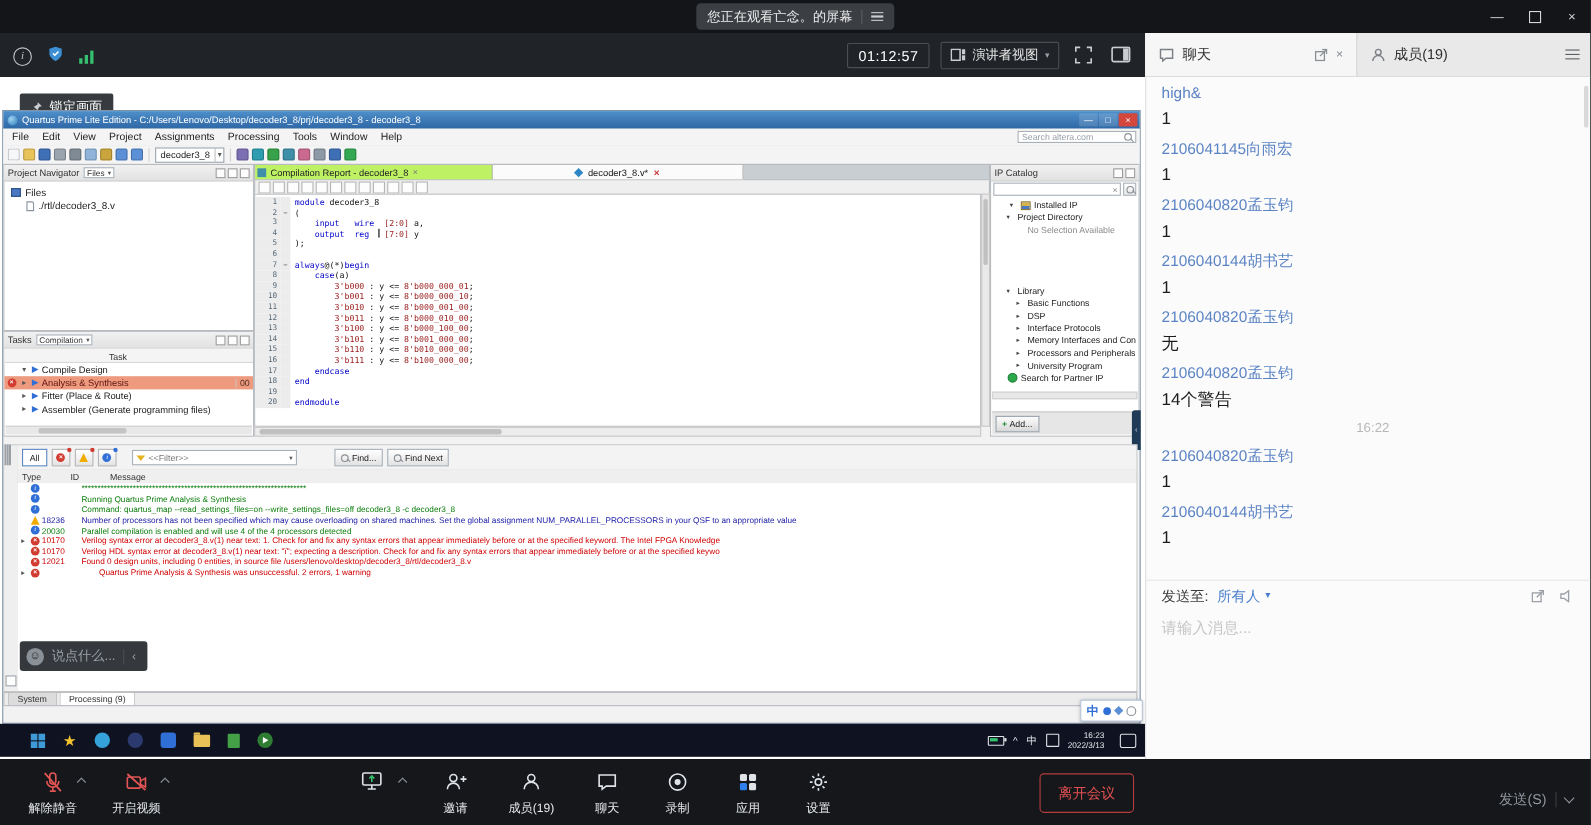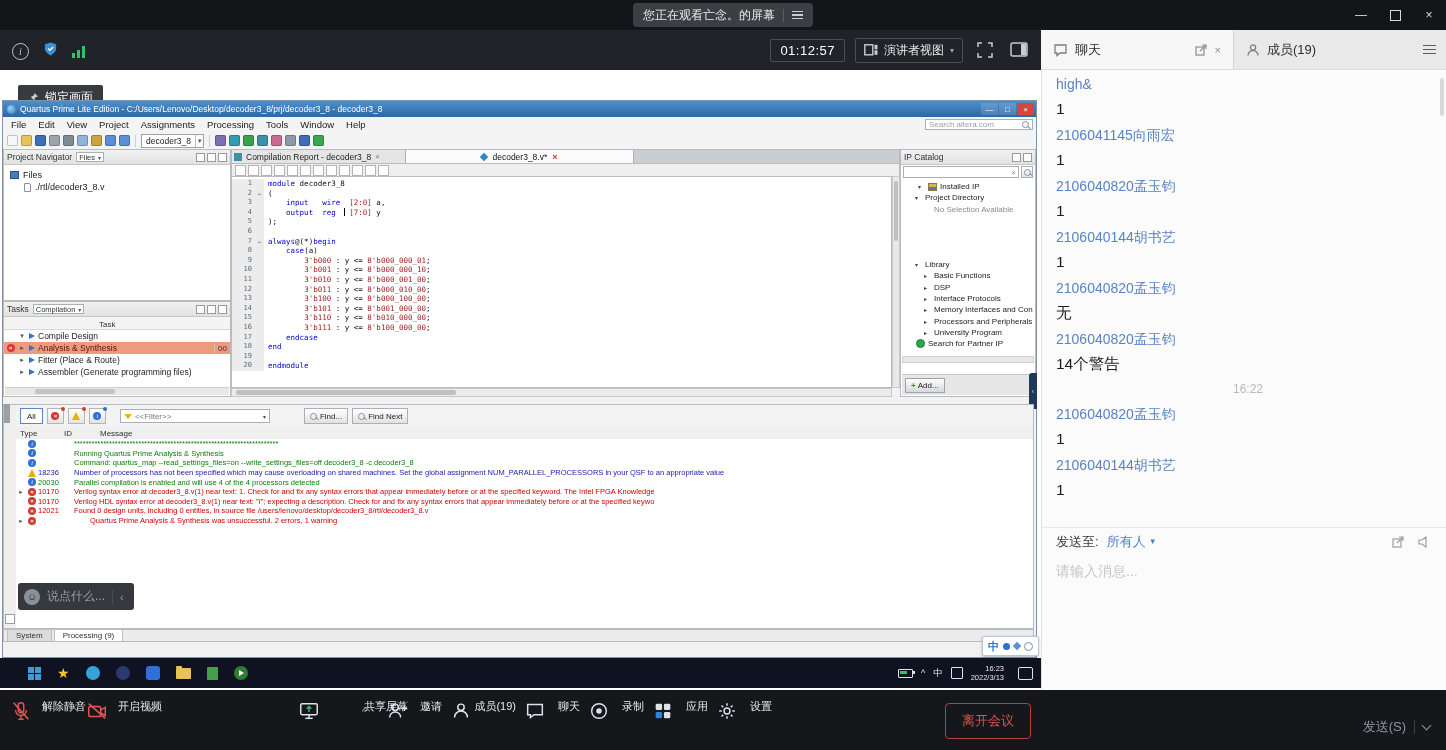--- a/index.html
+++ b/index.html
@@ -74,21 +74,21 @@
   .terr{width:8px;height:8px;border-radius:50%;background:#d23b30;color:#fff;font-size:6px;font-weight:bold;display:flex;align-items:center;justify-content:center;flex:none}
   .tstat{width:9px;flex:none;display:flex;justify-content:center}
   .texp{width:8px;color:#555;font-size:7px;text-align:center;flex:none}
   .tplay{width:0;height:0;border-top:3.5px solid transparent;border-bottom:3.5px solid transparent;border-left:6px solid #2f6fd6;flex:none}
   .tlabel{white-space:nowrap;overflow:hidden}
   .ttime{margin-left:auto;border-left:1px solid #d8c0b0;padding:0 3px;font-size:8px;color:#4a2a20;flex:none}
   .tscroll{position:absolute;left:1px;bottom:1px;right:1px;height:7px;background:#e8e8e8;border-top:1px solid #d0d0d0}
   .tscroll i{position:absolute;left:30px;top:1px;width:80px;height:5px;background:#c4c4c4;border-radius:2px}
   #centercol{position:absolute;left:228px;top:0;width:669px;height:248px}
   #ctabs{position:absolute;left:0;top:0;right:0;height:15px;background:#c9ced2;border:1px solid #b8bcc0;display:flex;box-sizing:border-box}
-  .ctab1{background:#e5e5e5;border-right:1px solid #b0b0b0;display:flex;align-items:center;gap:4px;padding:0 2px;font-size:8.5px;color:#222;width:174px;box-sizing:border-box}
+  .ctab1{background:#bef264;border-right:1px solid #b0b0b0;display:flex;align-items:center;gap:4px;padding:0 2px;font-size:8.5px;color:#222;width:216px;box-sizing:border-box}
   .rpt{width:8px;height:8px;background:#3f8fa8;flex:none}
   .ctab2{background:#fbfbfb;width:228px;display:flex;align-items:center;justify-content:center;gap:5px;padding:0 6px;font-size:8.5px;color:#111;border-right:1px solid #b0b0b0;box-sizing:border-box}
   .dmd{width:6px;height:6px;background:#2f86c4;transform:rotate(45deg);flex:none}
   .xgray{color:#777;font-size:8px}
   .xred{color:#cc3333;font-size:9px;font-weight:bold}
   #minibar{position:absolute;left:0;top:15px;right:0;height:12px;background:#efefef;border-left:1px solid #b8bcc0;border-right:1px solid #b8bcc0;display:flex;gap:2px;padding:1px 3px;box-sizing:border-box}
   .mi{width:9px;height:9px;border:1px solid #b5b5b5;background:#fdfdfd}
   #codearea{position:absolute;left:0;top:27px;right:8px;bottom:9px;background:#fff;border:1px solid #b8bcc0;overflow:hidden;font-family:"DejaVu Sans Mono",monospace;padding-top:2px;box-sizing:border-box}
   .code-line{height:9.6px;line-height:9.6px;white-space:pre;display:flex;font-size:7.5px}
   .ln{width:20px;text-align:right;padding-right:3px;color:#5a6b7a;font-size:7px;flex:none;background:#ececec}
@@ -197,21 +197,21 @@
   .st-value{font-size:13px;color:#4a7fcc;display:flex;align-items:center;gap:3px}
   .st-caret{font-size:8px;color:#4a7fcc}
   .st-icons{margin-left:auto;display:flex;gap:14px;padding-right:14px;align-items:center}
   #chatinput{position:absolute;left:0;top:484px;right:0;bottom:0;padding:8px 14px}
   .placeholder{color:#c6c6c6;font-size:14px}
   
   #meetbar{position:absolute;left:0;top:690px;width:1446px;height:60px;background:#15171b}
   .mgroup{position:absolute;top:6px;display:flex}
   #mgroup-left{left:10px}
   #mgroup-center{left:298px;gap:8px}
-  .mbtn{height:48px;display:flex;flex-direction:row;align-items:flex-start;justify-content:space-between;padding:3px 0 2px;position:relative;box-sizing:border-box}
+  .mbtn{height:48px;display:flex;flex-direction:column;align-items:center;justify-content:space-between;padding:3px 0 2px;position:relative;box-sizing:border-box}
   .mbtn .lbl{font-size:11px;color:#e6e9ec;white-space:nowrap}
   .micon{height:24px;display:flex;align-items:center;justify-content:center}
   .chev{position:absolute;right:9px;top:12px;width:5px;height:5px;border-left:1.4px solid #8b9097;border-top:1.4px solid #8b9097;transform:rotate(45deg)}
   .leavebtn{position:absolute;left:945px;top:13px;width:84px;height:34px;border:1px solid #b73e3e;border-radius:4px;color:#e25050;font-size:13px;display:flex;align-items:center;justify-content:center;background:transparent}
   .sendbtn{position:absolute;right:16px;bottom:14px;display:flex;align-items:center;gap:8px;color:#8f959c;font-size:13px}
   .send-sep{width:1px;height:14px;background:#3a3d42}
   .send-caret{width:6px;height:6px;border-right:1.4px solid #8f959c;border-bottom:1.4px solid #8f959c;transform:rotate(45deg);margin-top:-3px}
 </style>
 </head>
 <body>

